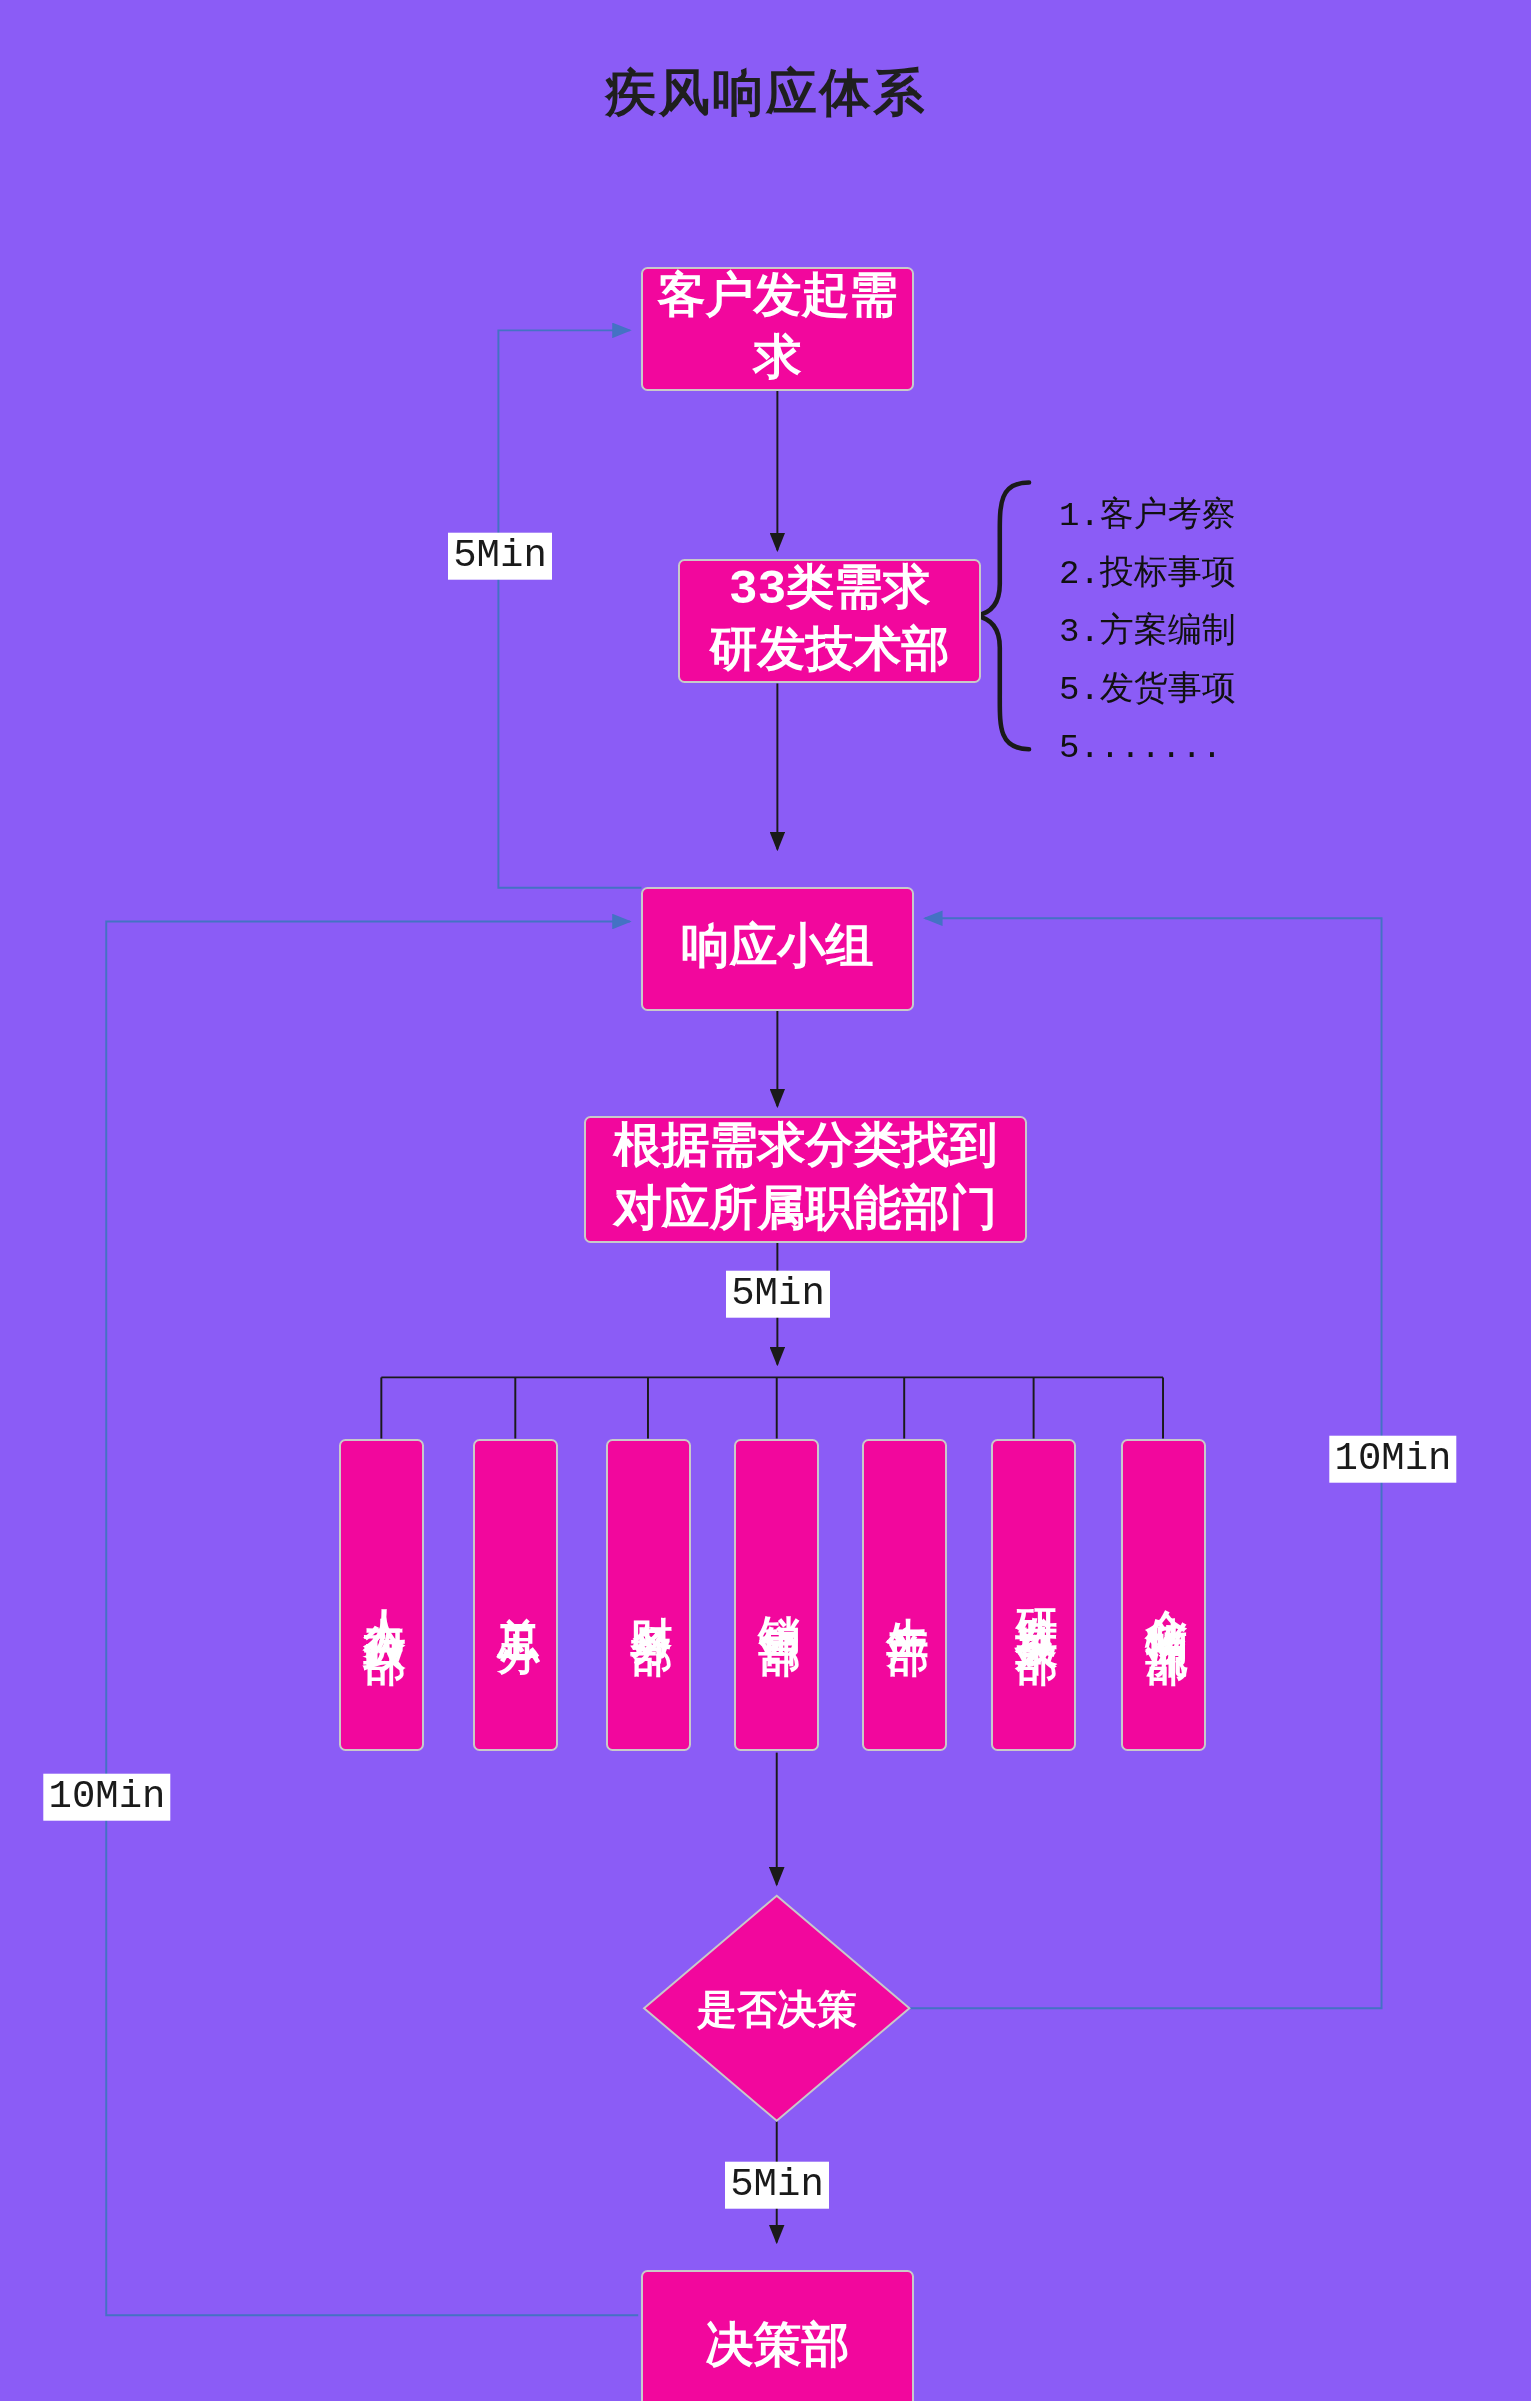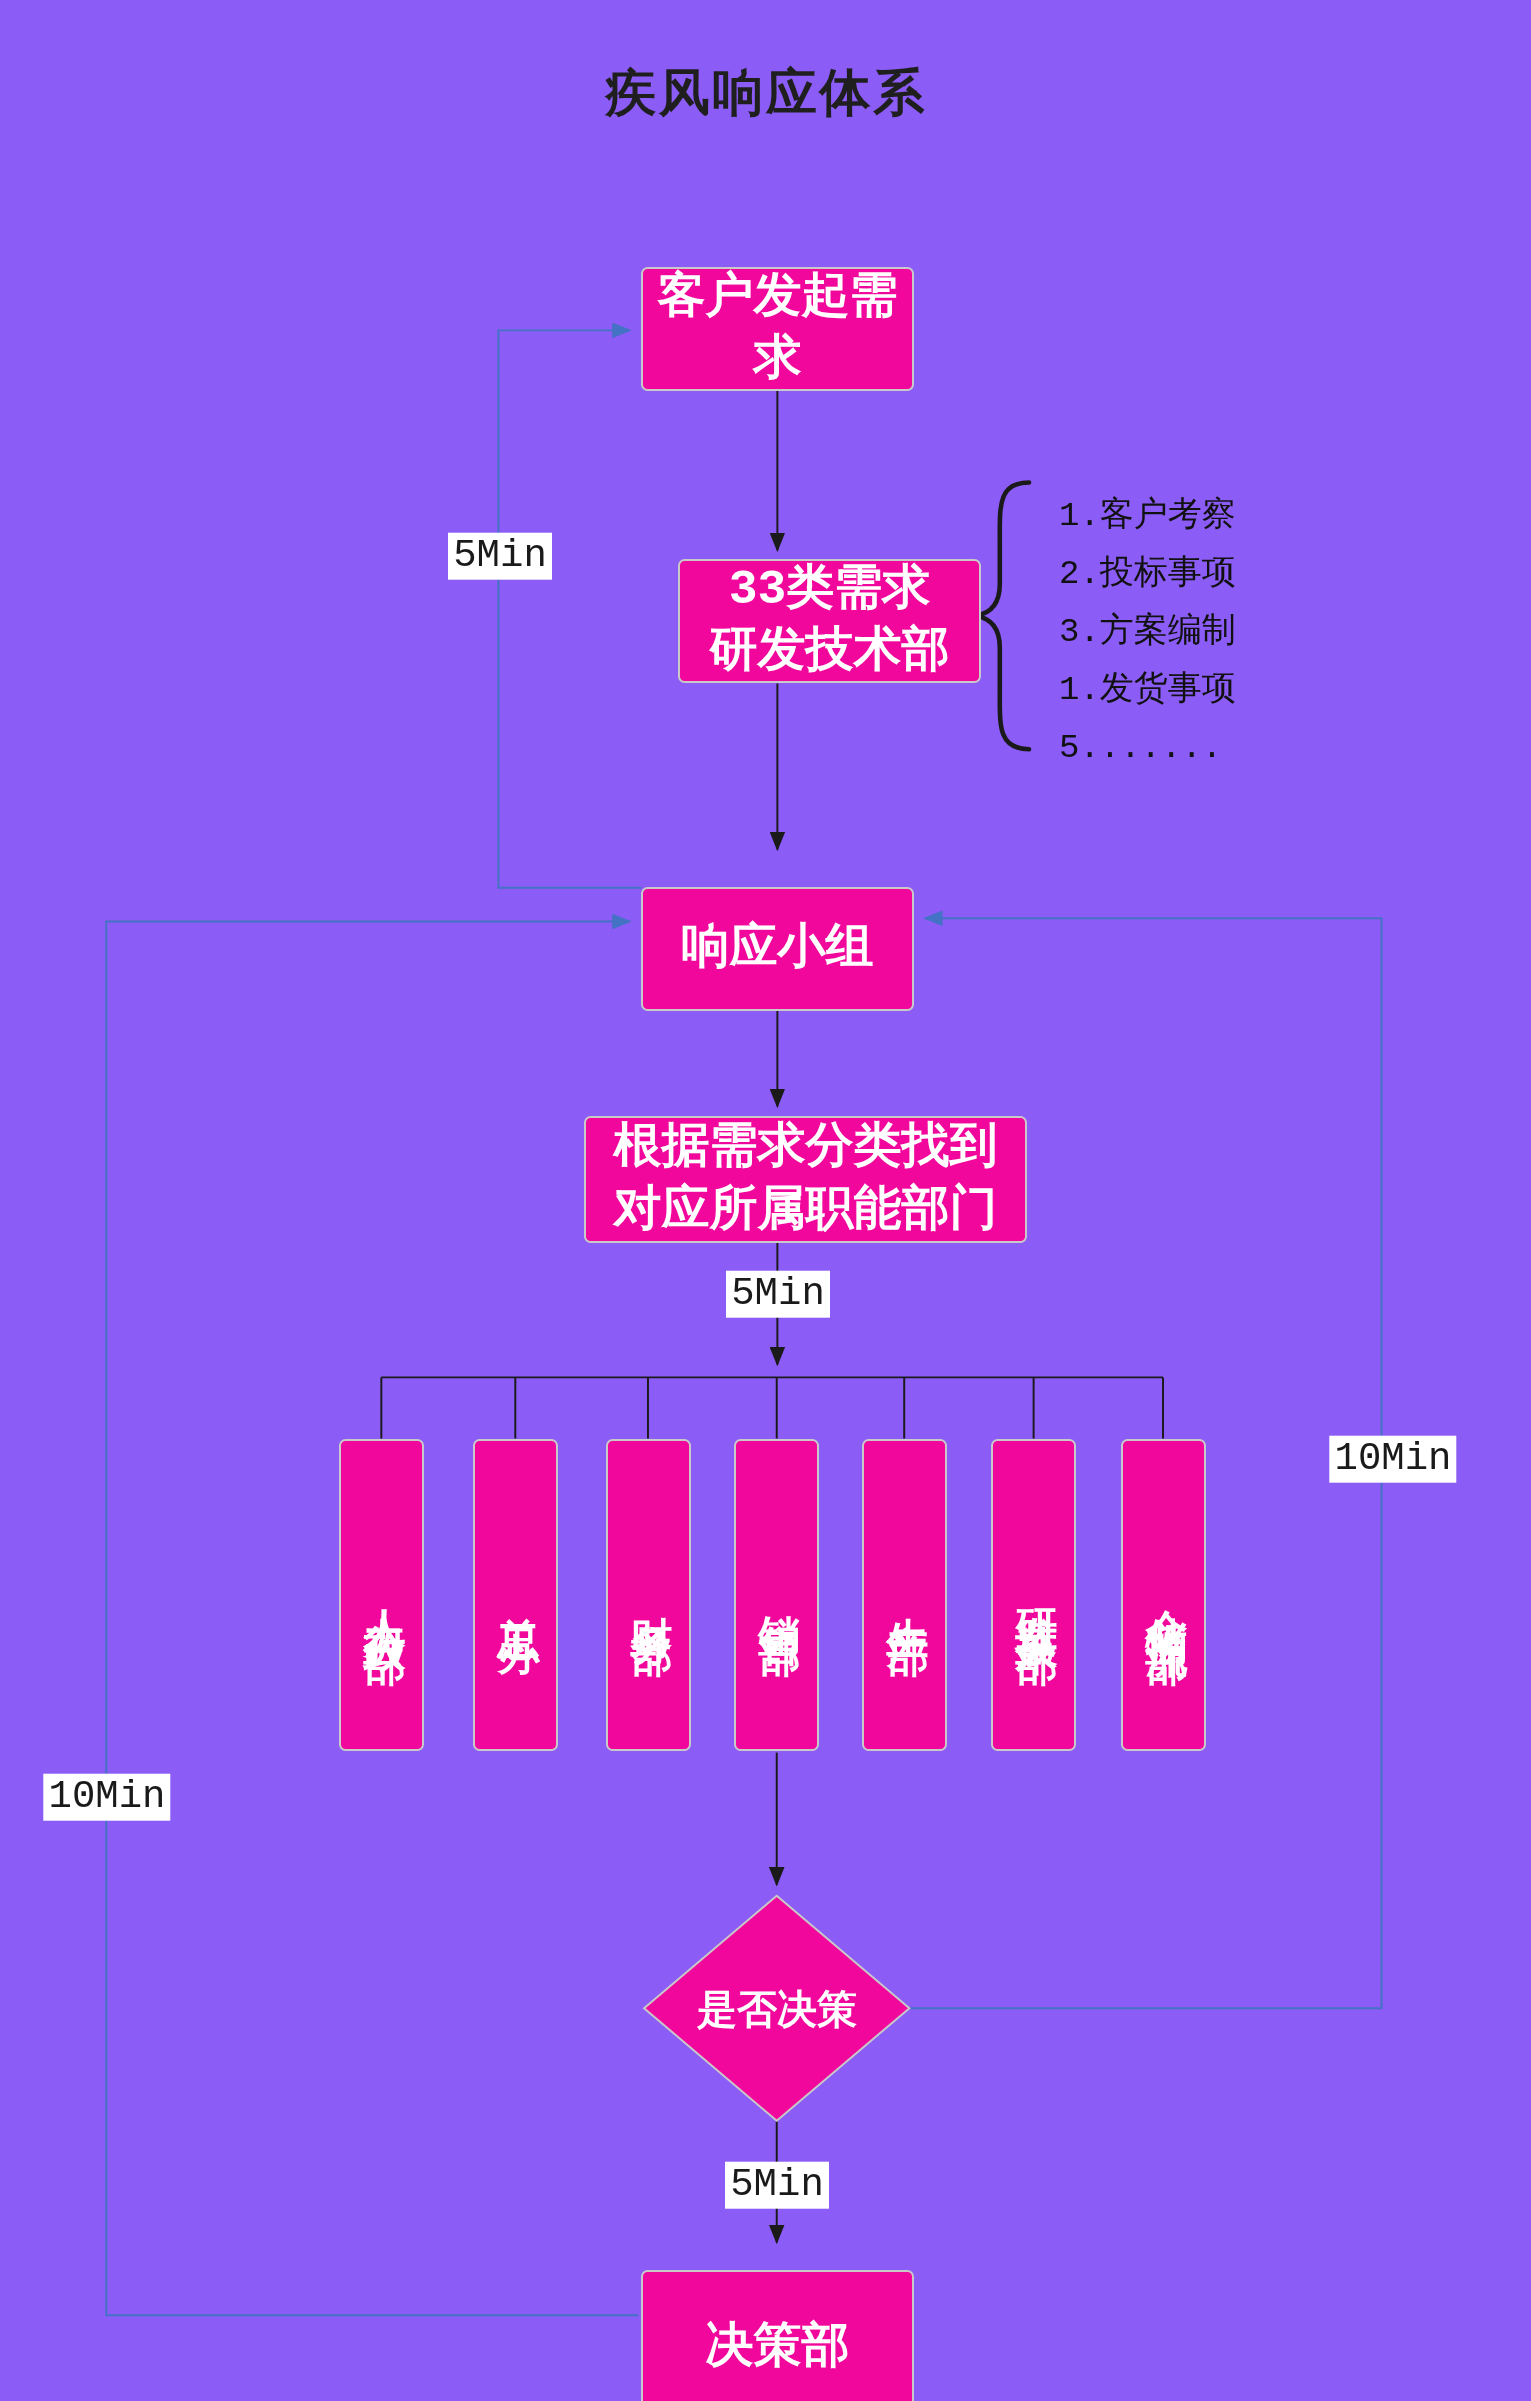--- a/index.html
+++ b/index.html
@@ -126,21 +126,21 @@
   <div class="diamond-label" style="left:777px;top:2009px;">是否决策</div>
 
   <div class="box" style="left:641px;top:2254px;width:273px;height:157px;margin-top:16px;">
     <span>决策部</span>
   </div>
 
   <div class="catlist">
     <div>1.客户考察</div>
     <div>2.投标事项</div>
     <div>3.方案编制</div>
-    <div>1.发货事项</div>
+    <div>5.发货事项</div>
     <div>5.......</div>
   </div>
 
   <div class="minlabel" style="left:500px;top:556px;">5Min</div>
   <div class="minlabel" style="left:778px;top:1294px;">5Min</div>
   <div class="minlabel" style="left:777px;top:2185px;">5Min</div>
   <div class="minlabel" style="left:1393px;top:1459px;">10Min</div>
   <div class="minlabel" style="left:107px;top:1797px;">10Min</div>
 
 </div>

